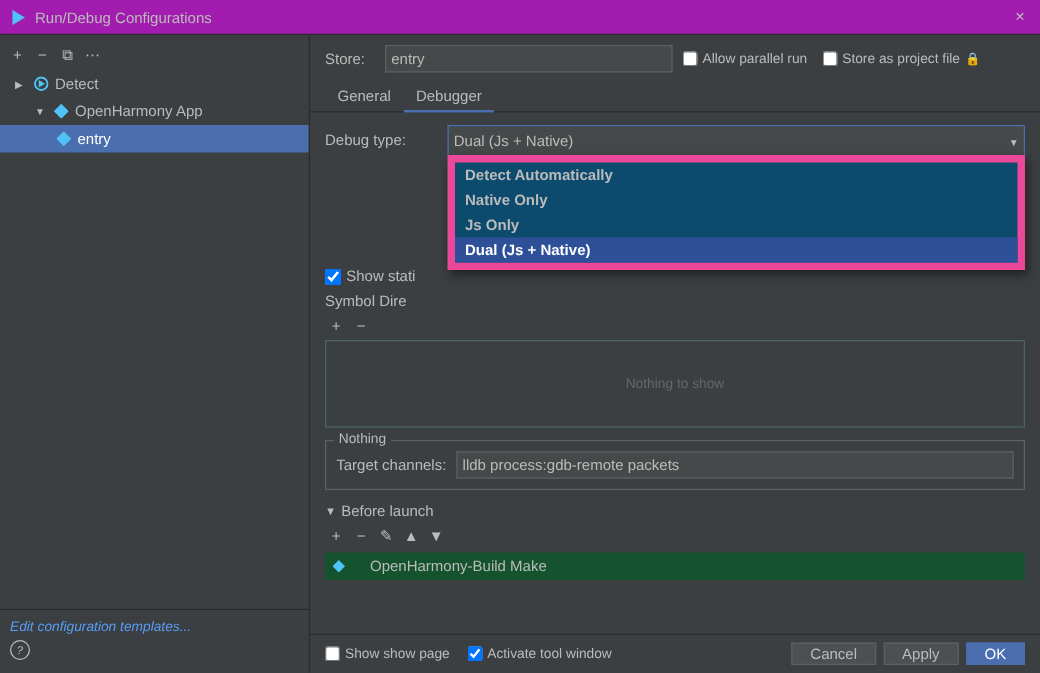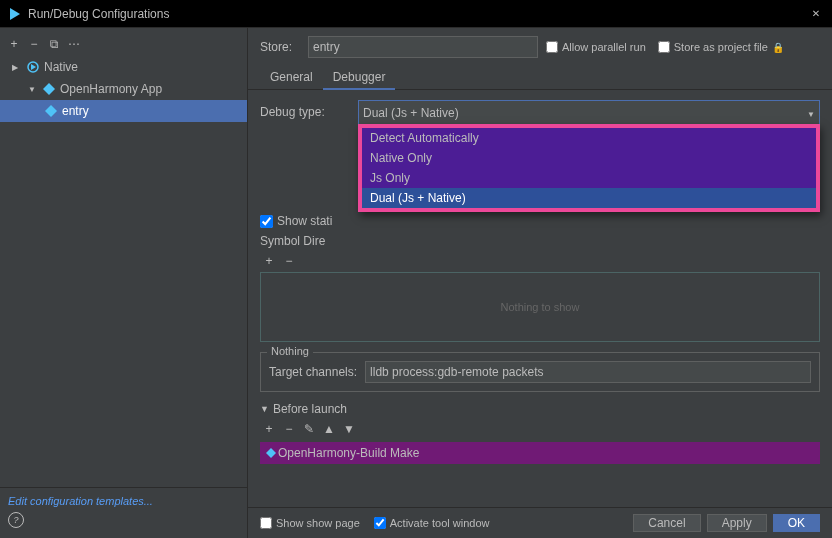--- a/index.html
+++ b/index.html
@@ -8,21 +8,21 @@
       font-size: 12px;
       background: #3c3f41;
       color: #bbbbbb;
       width: 832px;
       height: 538px;
       overflow: hidden;
     }
 
     
     .title-bar {
-      background: #000000;
+      background: #a21caf;
       height: 28px;
       display: flex;
       align-items: center;
       padding: 0 8px;
       border-bottom: 1px solid #2b2b2b;
       gap: 6px;
     }
     .title-bar-icon {
       width: 14px;
       height: 14px;
@@ -253,24 +253,25 @@
       display: flex;
       align-items: center;
       justify-content: space-between;
       cursor: pointer;
     }
     .dropdown-menu {
       position: absolute;
       top: 24px;
       left: 0;
       right: 0;
-      background: #4c1d95;
-      border: 4px solid #ec4899;
+      background: #0c4a6e;
+      border: 6px solid #ec4899;
       z-index: 100;
       box-shadow: 2px 4px 8px rgba(0,0,0,0.5);
+      font-weight: bold;
     }
     .dropdown-item {
       padding: 3px 8px;
       cursor: pointer;
       font-size: 12px;
       color: #bbbbbb;
     }
     .dropdown-item.selected {
       background: #2d5099;
       color: #ffffff;
@@ -383,25 +384,25 @@
     }
     .launch-toolbar {
       display: flex;
       gap: 2px;
       margin-bottom: 4px;
       align-items: center;
     }
     .launch-item {
       display: flex;
       align-items: center;
-      gap: 0;
+      gap: 18px;
       padding: 2px 4px;
       font-size: 12px;
       color: #bbbbbb;
-      background: #701a75;
+      background: #14532d;
       height: 22px;
     }
 
     
     .bottom-bar {
       display: flex;
       align-items: center;
       padding: 6px 12px;
       border-top: 1px solid #2b2b2b;
       gap: 8px;
@@ -466,21 +467,21 @@
     <div class="sidebar-tree">
 
       <div class="tree-item tree-item-indent1">
         <span class="tree-arrow">▶</span>
         <span class="tree-icon">
           <svg width="12" height="12" viewBox="0 0 12 12">
             <circle cx="6" cy="6" r="5" fill="none" stroke="#4fc3f7" stroke-width="1.5"></circle>
             <polygon points="4,3 9,6 4,9" fill="#4fc3f7"></polygon>
           </svg>
         </span>
-        <span>Native</span>
+        <span>Detect</span>
       </div>
 
       <div class="tree-item tree-item-indent2">
         <span class="tree-arrow">▼</span>
         <span class="tree-icon">
           <div class="icon-openharmony"></div>
         </span>
         <span>OpenHarmony App</span>
       </div>
 

